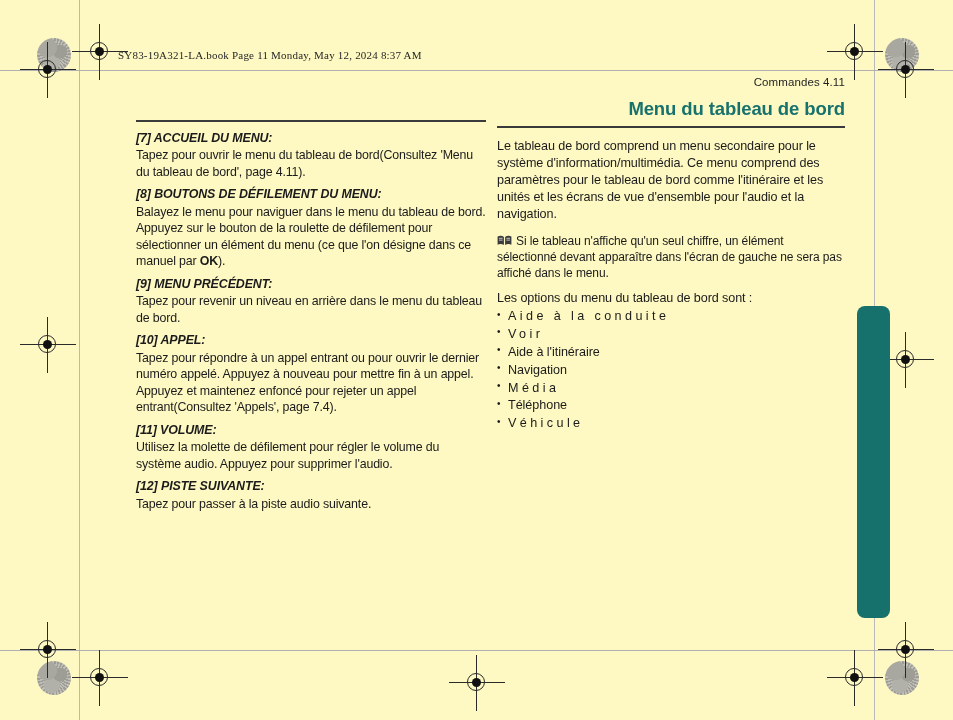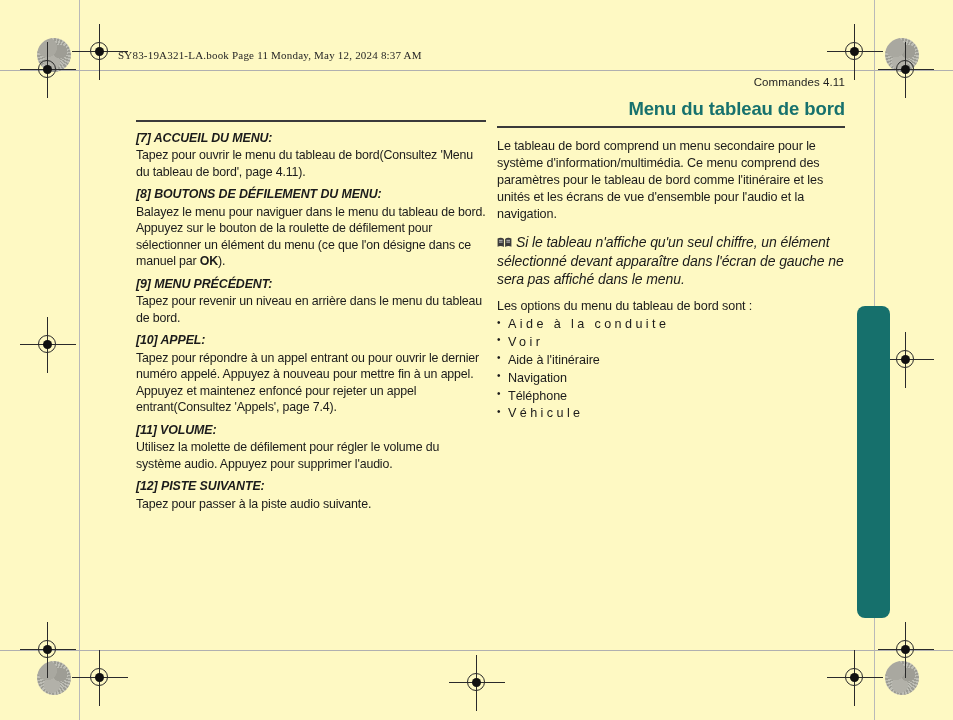--- a/index.html
+++ b/index.html
@@ -162,22 +162,21 @@
   p.body b { font-weight: bold; }
 
   p.body-r {
     font-size: 12.6px;
     line-height: 1.35;
     margin: 0 0 10px 0;
     letter-spacing: -.1px;
   }
 
   .note {
-    font-style: italic;
-    font-size: 14px;
+    font-size: 12px;
     line-height: 1.34;
     margin: 0 0 10px 0;
     letter-spacing: -.1px;
     position: relative;
   }
   .book-icon {
     display: inline-block;
     width: 15px;
     height: 11px;
     vertical-align: -1px;
@@ -348,20 +347,21 @@
           <path d="M2 3.3 H5.6 M2 5.1 H5.6 M9.4 3.3 H13 M9.4 5.1 H13" stroke="#fdfdfd" stroke-width="0.7"></path>
         </svg></span><span>Si le tableau n'affiche qu'un seul chiffre, un élément sélectionné devant apparaître dans l'écran de gauche ne sera pas affiché dans le menu.</span></p>
 
     <p class="list-lead">Les options du menu du tableau de bord sont :</p>
 
     <ul class="opts">
       <li class="spaced">Aide à la conduite</li>
       <li class="spaced">Voir</li>
       <li>Aide à l'itinéraire</li>
       <li>Navigation</li>
+      <li class="spaced">Média</li>
       <li>Téléphone</li>
       <li class="spaced">Véhicule</li>
     </ul>
   </div>
 
   <div id="thumb-tab"></div>
 
 </div>
 
 </body></html>

